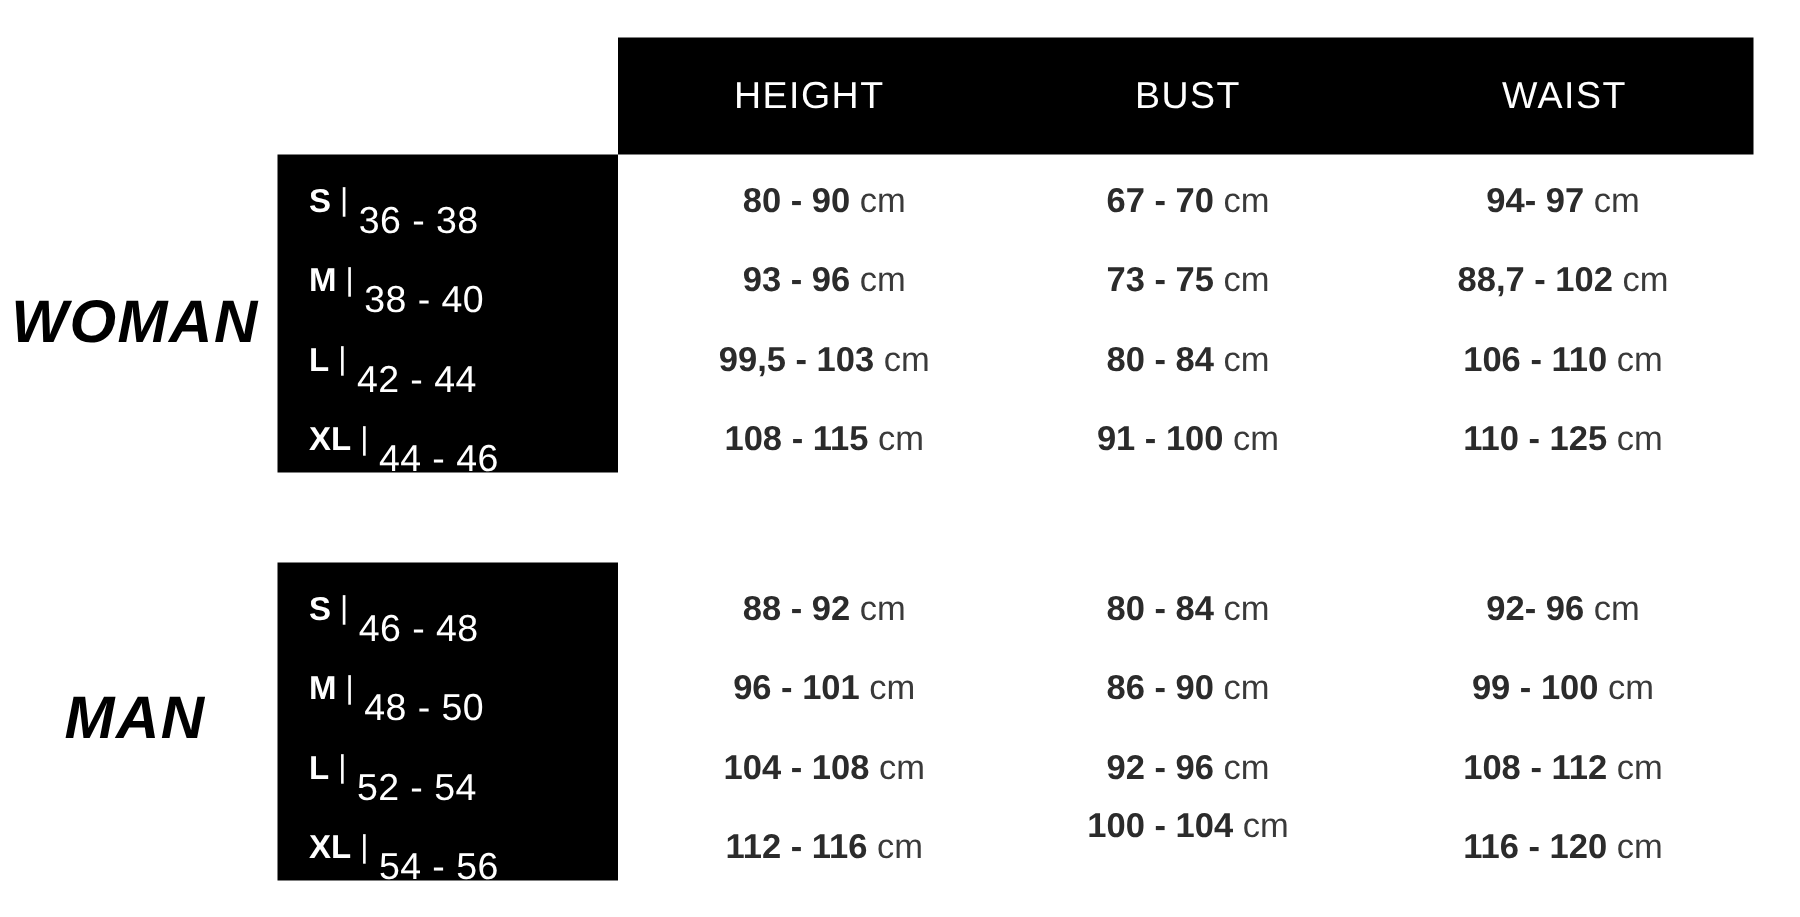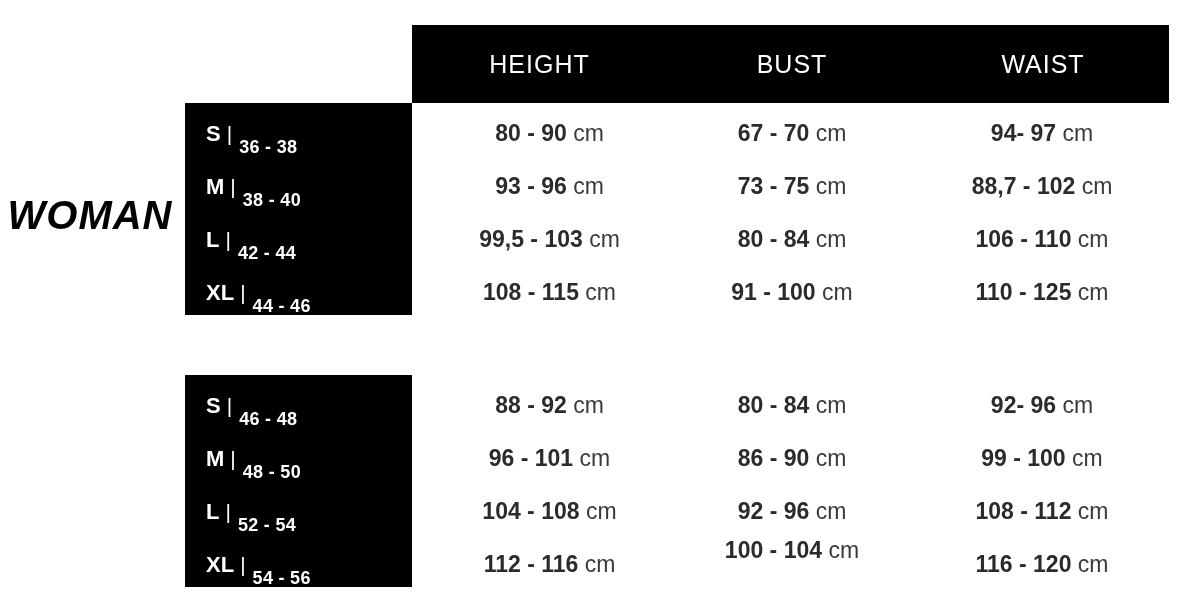--- a/index.html
+++ b/index.html
@@ -69,22 +69,22 @@
     font-weight: bold;
     font-size: 22px;
     margin-right: 6px;
   }
   .size-row .sep {
     font-weight: 400;
     margin: 0 7px 0 0;
     font-size: 21px;
   }
   .size-row .eu {
-    font-weight: 700;
-    font-size: 18px;
+    font-weight: 400;
+    font-size: 25px;
     letter-spacing: .3px;
     margin-top: 27px;
   }
 
   
   .group-label {
     position: absolute;
     left: 0;
     width: 180px;
     text-align: center;
@@ -194,20 +194,21 @@
   </div>
   <div class="val col3" style="top:213px;">
     <b>106 - 110</b>
     <span class="unit">cm</span>
   </div>
   <div class="val col3" style="top:266px;">
     <b>110 - 125</b>
     <span class="unit">cm</span>
   </div>
 
+  <div class="group-label man">MAN</div>
 
   <div class="size-block man">
     <div class="size-row" style="top:4px;">
       <span class="sz">S</span>
       <span class="sep">|</span>
       <span class="eu">46 - 48</span>
     </div>
     <div class="size-row" style="top:57px;">
       <span class="sz">M</span>
       <span class="sep">|</span>

